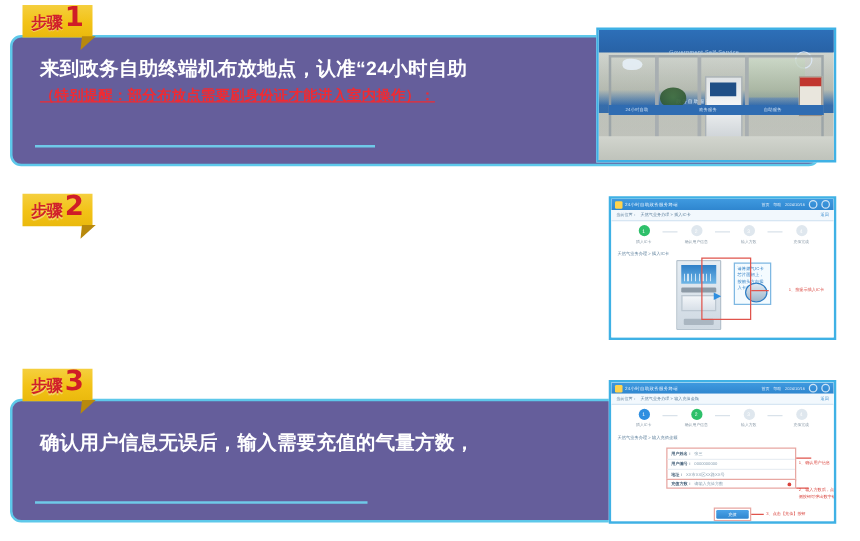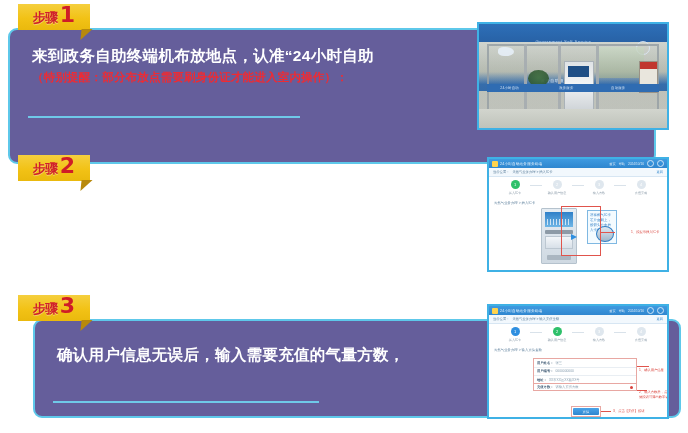--- a/index.html
+++ b/index.html
@@ -25,21 +25,21 @@
   .step-block {
     position: absolute;
     left: 0;
     width: 688px;
   }
 
   
   .badge {
     position: absolute;
     left: 18px;
-    width: 72px;
+    width: 56px;
     height: 26px;
     background: linear-gradient(180deg, #f5cf3e 0%, #f2c216 55%, #eab90d 100%);
     z-index: 6;
   }
   .badge .badge-inner {
     position: absolute;
     inset: 0;
     display: flex;
     align-items: center;
     justify-content: center;
@@ -99,20 +99,21 @@
     line-height: 1.55;
     letter-spacing: 0.3px;
     white-space: nowrap;
   }
   .line.note {
     color: #ef2b33;
     font-size: 11.5px;
     font-weight: bold;
     line-height: 1.7;
     letter-spacing: 0.2px;
+    text-decoration: underline;
   }
   .accent-rule {
     position: absolute;
     left: 18px;
     height: 2px;
     background: #6fc9e8;
   }
 
   
   .media {
@@ -558,21 +559,21 @@
   <div class="step-block" style="top:0;height:145px;">
 
     <div class="badge" style="top:4px;">
       <div class="badge-inner">
         <span class="badge-word">步骤</span>
         <span class="badge-num">1</span>
       </div>
       <div class="badge-tail"></div>
     </div>
 
-    <div class="card" style="top:28px;height:136px;">
+    <div class="card" style="top:28px;height:105px;">
       <div class="card-text">
         <div class="line">来到政务自助终端机布放地点，认准“24小时自助</div>
         <div class="line note">（特别提醒：部分布放点需要刷身份证才能进入室内操作）：</div>
       </div>
       <div class="accent-rule" style="top:86px;width:272px;"></div>
     </div>
 
     <div class="media" style="left:477px;top:22px;width:192px;height:108px;">
       <div class="photo">
         <div class="ph-signband"></div>
@@ -685,21 +686,21 @@
   <div class="step-block" style="top:290px;height:143px;">
 
     <div class="badge" style="top:5px;">
       <div class="badge-inner">
         <span class="badge-word">步骤</span>
         <span class="badge-num">3</span>
       </div>
       <div class="badge-tail"></div>
     </div>
 
-    <div class="card" style="top:29px;height:99px;margin-left:25px;">
+    <div class="card" style="top:29px;height:99px;">
       <div class="card-text" style="top:22px;">
         <div class="line">确认用户信息无误后，输入需要充值的气量方数，</div>
       </div>
       <div class="accent-rule" style="top:80px;width:266px;"></div>
     </div>
 
     <div class="media" style="left:487px;top:14px;width:182px;height:115px;">
       <div class="ui">
 
         <div class="ui-topbar">

